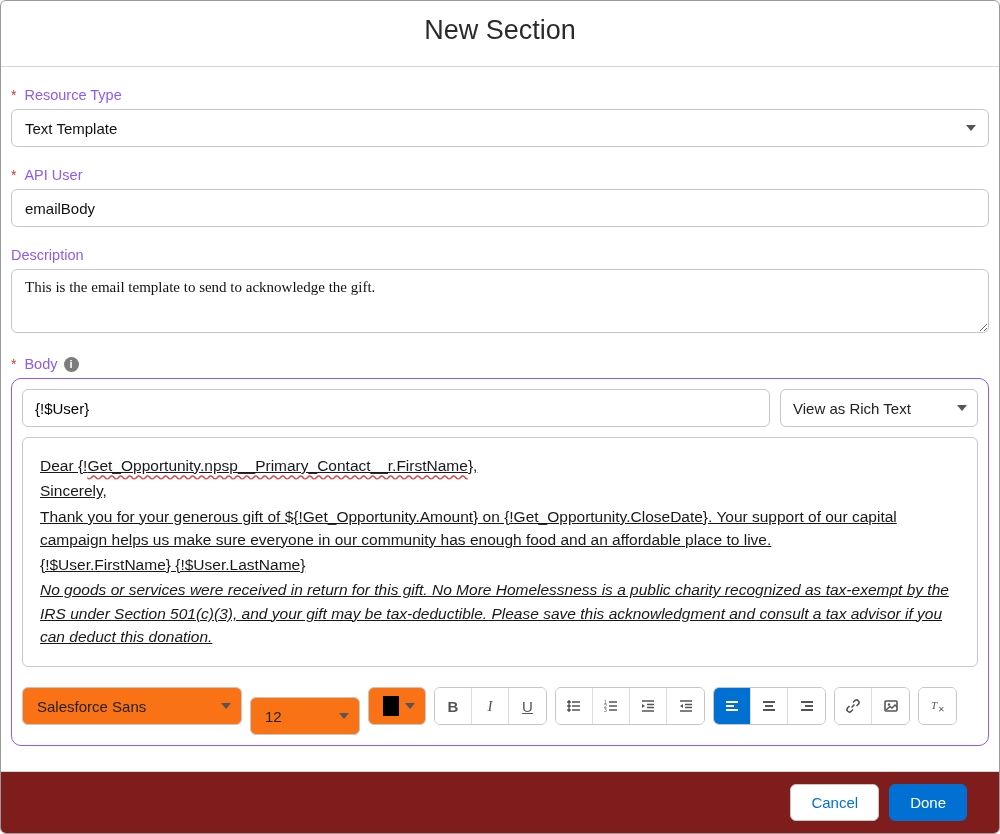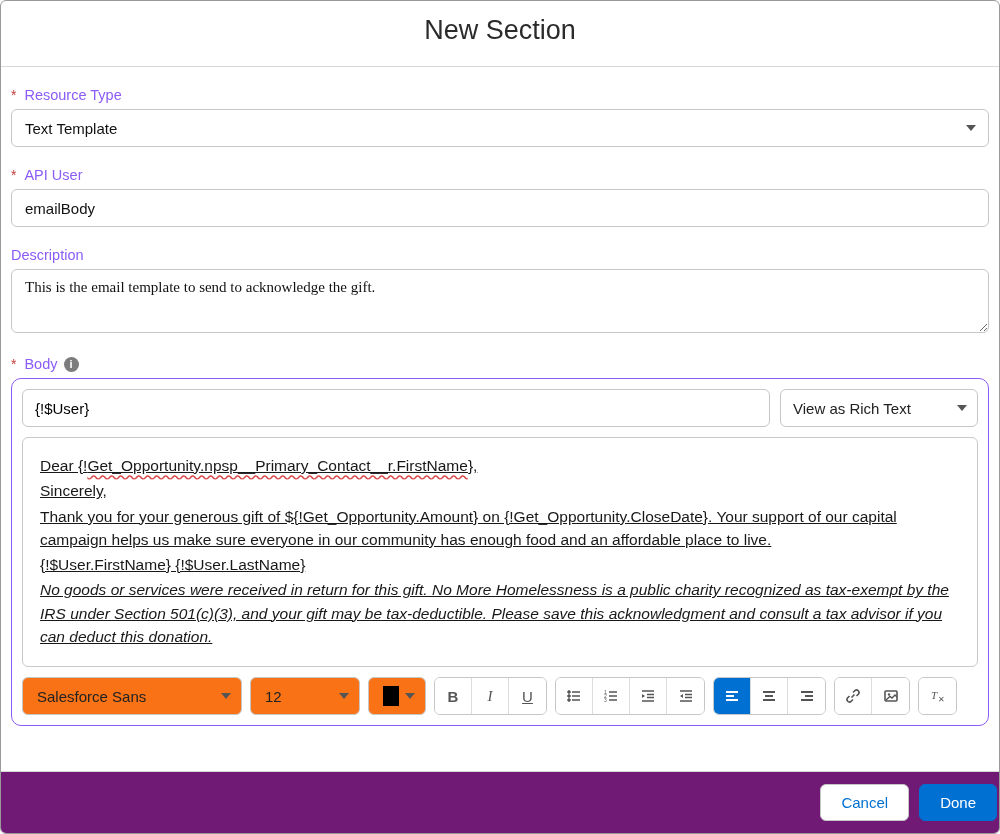--- a/index.html
+++ b/index.html
@@ -142,21 +142,21 @@
     border-radius: 6px;
     height: 38px;
     display: flex;
     align-items: center;
     padding: 0 10px 0 14px;
     justify-content: space-between;
     font-size: 15px;
     background: #f97316;
   }
   .tb-font { width: 220px; }
-  .tb-size { width: 110px; }
+  .tb-size { width: 110px; margin-top: 20px; }
   .tb-color { width: 58px; gap:6px; }
   .color-swatch { width: 20px; height: 20px; background: #000; }
   .btn-group {
     display: flex;
     border: 1px solid #c6c6c6;
     border-radius: 6px;
     overflow: hidden;
     height: 38px;
     background: #fff;
   }
@@ -171,25 +171,25 @@
     background: #fff;
   }
   .tb-btn:last-child { border-right: none; }
   .tb-btn.active { background: #0070d2; color: #fff; }
   .tb-btn svg { stroke: currentColor; fill: none; }
   .tb-bold { font-weight: 700; }
   .tb-italic { font-style: italic; font-family: Georgia, serif; }
   .tb-underline { text-decoration: underline; }
   .modal-footer {
     border-top: 1px solid #d8d8d8;
-    padding: 12px 2px;
+    padding: 12px 32px;
     display: flex;
     justify-content: flex-end;
     gap: 10px;
-    background: #701a75;
+    background: #7f1d1d;
   }
   .btn {
     padding: 9px 20px;
     border-radius: 6px;
     font-size: 15px;
     cursor: pointer;
   }
   .btn-neutral {
     background: #fff;
     border: 1px solid #c6c6c6;

